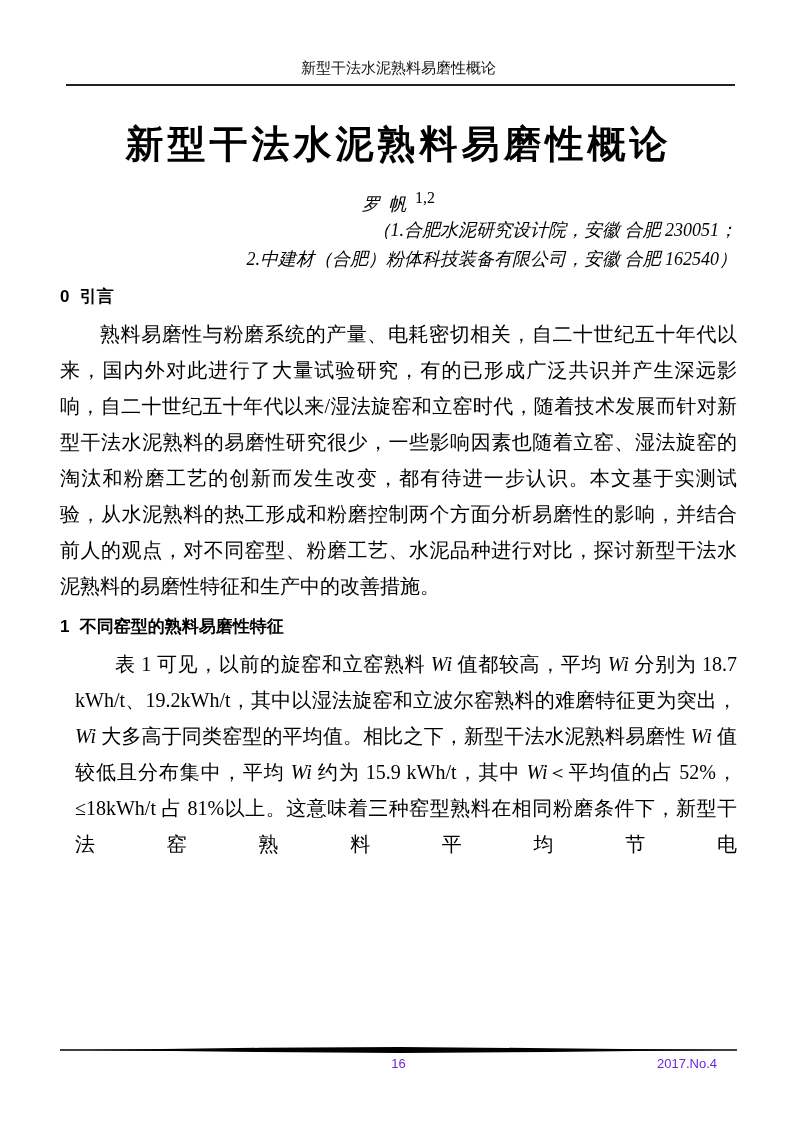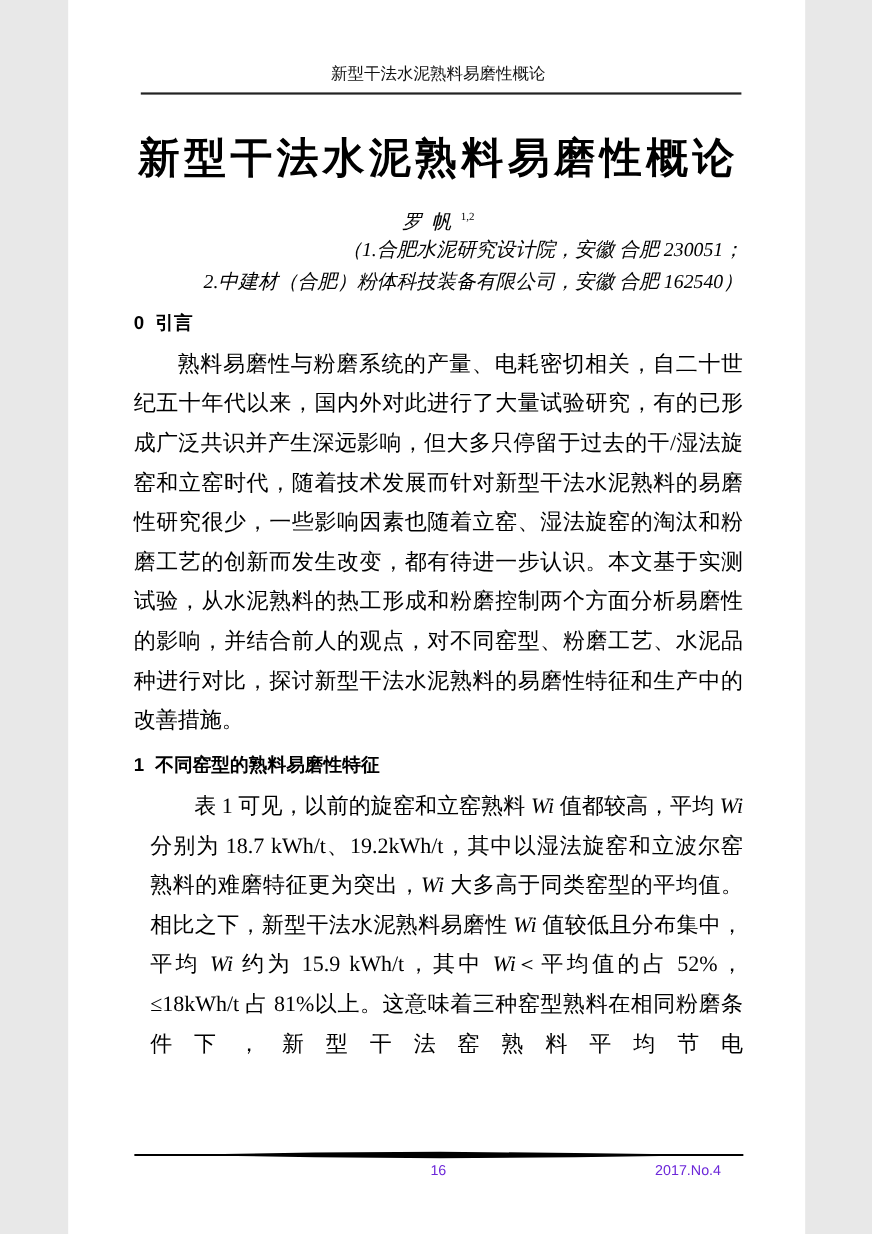--- a/index.html
+++ b/index.html
@@ -1,19 +1,19 @@
 <!DOCTYPE html>
 <html lang="zh"><head>
 <meta charset="utf-8">
 <style>
   * { margin: 0; padding: 0; box-sizing: border-box; }
   html, body { background: #e8e8e8; }
   .page {
     position: relative;
-    width: 670px;
+    width: 793px;
     height: 1122px;
     margin: 0 auto;
     background: #ffffff;
     color: #000;
     font-family: "Liberation Serif", "DejaVu Serif", serif;
     overflow: hidden;
   }
   .content { padding: 0 56px 0 60px; }
 
   .running-header {
@@ -43,21 +43,21 @@
   .author-line {
     margin-top: 20px;
     text-align: center;
     font-size: 18px;
     line-height: 24px;
     font-style: italic;
     letter-spacing: 2px;
   }
   .author-line sup {
     font-style: normal;
-    font-size: 10px;
+    font-size: 16px;
     letter-spacing: 0;
   }
   .affiliation {
     text-align: right;
     font-size: 18px;
     line-height: 29px;
     font-style: italic;
   }
 
   .section-heading {
@@ -117,21 +117,21 @@
 
     <h1 class="paper-title">新型干法水泥熟料易磨性概论</h1>
 
     <div class="author-line"><span>罗 帆</span> <sup>1,2</sup></div>
 
     <div class="affiliation">（1.合肥水泥研究设计院，安徽 合肥 230051；</div>
     <div class="affiliation">2.中建材（合肥）粉体科技装备有限公司，安徽 合肥 162540）</div>
 
     <h2 class="section-heading"><span class="sec-num">0</span><span>引言</span></h2>
 
-    <p class="body-para">熟料易磨性与粉磨系统的产量、电耗密切相关，自二十世纪五十年代以来，国内外对此进行了大量试验研究，有的已形成广泛共识并产生深远影响，但大多只停留于过去的干/湿法旋窑和立窑时代，随着技术发展而针对新型干法水泥熟料的易磨性研究很少，一些影响因素也随着立窑、湿法旋窑的淘汰和粉磨工艺的创新而发生改变，都有待进一步认识。本文基于实测试验，从水泥熟料的热工形成和粉磨控制两个方面分析易磨性的影响，并结合前人的观点，对不同窑型、粉磨工艺、水泥品种进行对比，探讨新型干法水泥熟料的易磨性特征和生产中的改善措施。</p>
+    <p class="body-para">熟料易磨性与粉磨系统的产量、电耗密切相关，自二十世纪五十年代以来，国内外对此进行了大量试验研究，有的已形成广泛共识并产生深远影响，自二十世纪五十年代以来/湿法旋窑和立窑时代，随着技术发展而针对新型干法水泥熟料的易磨性研究很少，一些影响因素也随着立窑、湿法旋窑的淘汰和粉磨工艺的创新而发生改变，都有待进一步认识。本文基于实测试验，从水泥熟料的热工形成和粉磨控制两个方面分析易磨性的影响，并结合前人的观点，对不同窑型、粉磨工艺、水泥品种进行对比，探讨新型干法水泥熟料的易磨性特征和生产中的改善措施。</p>
 
     <h2 class="section-heading"><span class="sec-num">1</span><span>不同窑型的熟料易磨性特征</span></h2>
 
 
     <p class="body-para continues">表 1 可见，以前的旋窑和立窑熟料 <i>Wi</i> 值都较高，平均 <i>Wi</i> 分别为 18.7 kWh/t、19.2kWh/t，其中以湿法旋窑和立波尔窑熟料的难磨特征更为突出，<i>Wi</i> 大多高于同类窑型的平均值。相比之下，新型干法水泥熟料易磨性 <i>Wi</i> 值较低且分布集中，平均 <i>Wi</i> 约为 15.9 kWh/t，其中 <i>Wi</i>＜平均值的占 52%，≤18kWh/t 占 81%以上。这意味着三种窑型熟料在相同粉磨条件下，新型干法窑熟料平均节电</p>
 
   </div>
 
   <div class="page-footer">
     <svg class="footer-rule-svg" viewBox="0 0 677 8" preserveAspectRatio="none" aria-hidden="true">

